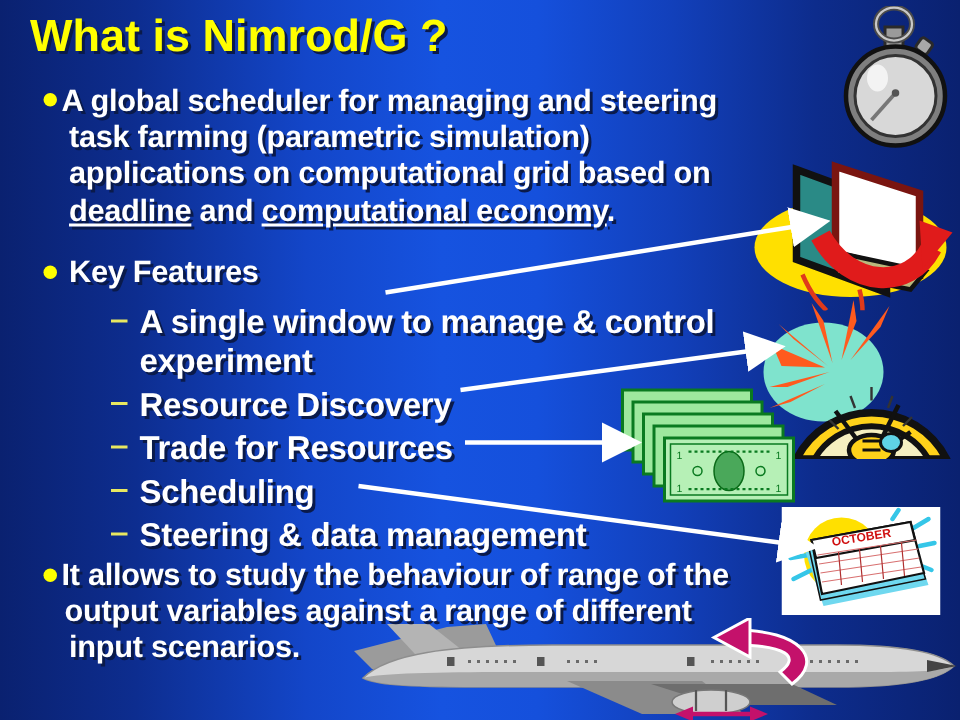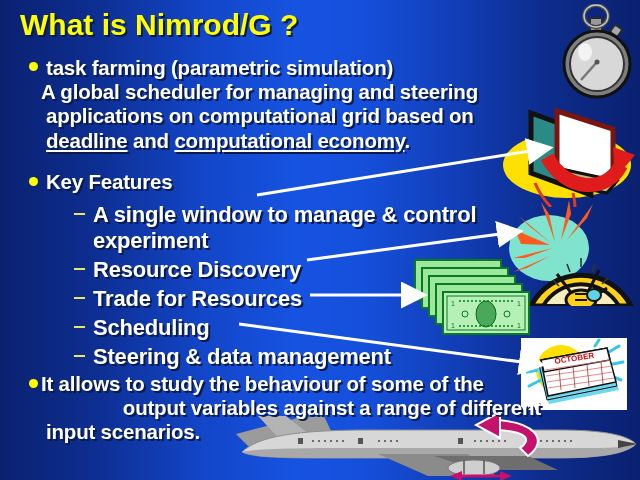--- a/index.html
+++ b/index.html
@@ -263,22 +263,22 @@
 
     <line x1="310" y1="295" x2="404" y2="295" stroke="#ffffff" stroke-width="3" marker-end="url(#wh)"></line>
 
     <line x1="239" y1="324" x2="522" y2="362" stroke="#ffffff" stroke-width="3" marker-end="url(#wh)"></line>
   </svg>
 
   <div id="title">What is Nimrod/G ?</div>
 
   <span class="bullet-dot" style="left:29px; top:62px;"></span>
   <div class="txt lvl1" style="left:41px; top:56px; width:490px;">
+    <div>A global scheduler for managing and steering</div>
     <div style="margin-left:5px;">task farming (parametric simulation)</div>
-    <div>A global scheduler for managing and steering</div>
     <div style="margin-left:5px;">applications on computational grid based on</div>
     <div style="margin-left:5px;">
       <span class="u">deadline</span><span> and </span><span class="u">computational economy</span><span>.</span>
     </div>
   </div>
 
   <span class="bullet-dot" style="left:29px; top:177px;"></span>
   <div class="txt lvl1" style="left:46px; top:170px;text-align:right;">Key Features</div>
 
   <span class="dash" style="left:74px; top:213px;"></span>
@@ -294,18 +294,18 @@
   <div class="txt lvl2" style="left:93px; top:286px;">Trade for Resources</div>
 
   <span class="dash" style="left:74px; top:326px;"></span>
   <div class="txt lvl2" style="left:93px; top:315px;text-align:right;">Scheduling</div>
 
   <span class="dash" style="left:74px; top:355px;"></span>
   <div class="txt lvl2" style="left:93px; top:344px;text-align:center;">Steering &amp; data management</div>
 
   <span class="bullet-dot" style="left:29px; top:379px;"></span>
   <div class="txt lvl1" style="left:41px; top:372px; width:500px;">
-    <div>It allows to study the behaviour of some of the</div>
-    <div style="margin-left:15px;text-align:right;">output variables against a range of different</div>
+    <div>It allows to study the behaviour of range of the</div>
+    <div style="margin-left:2px;">output variables against a range of different</div>
     <div style="margin-left:5px;">input scenarios.</div>
   </div>
 
 </div>
 
 </body></html>

